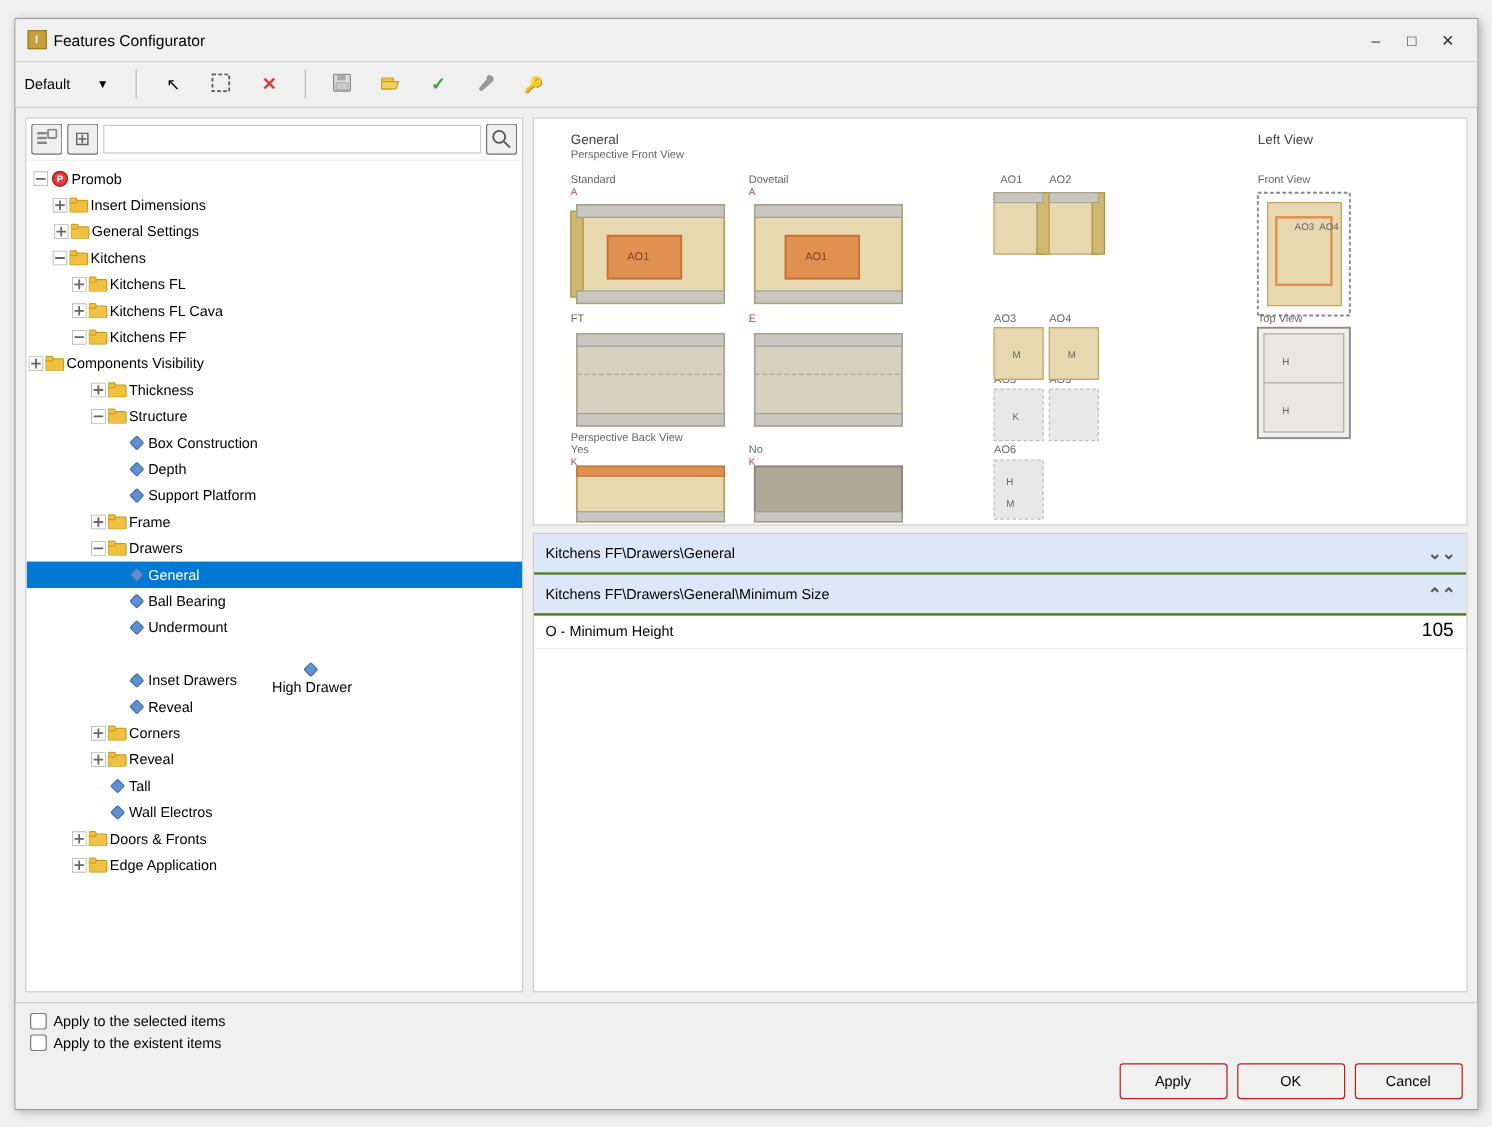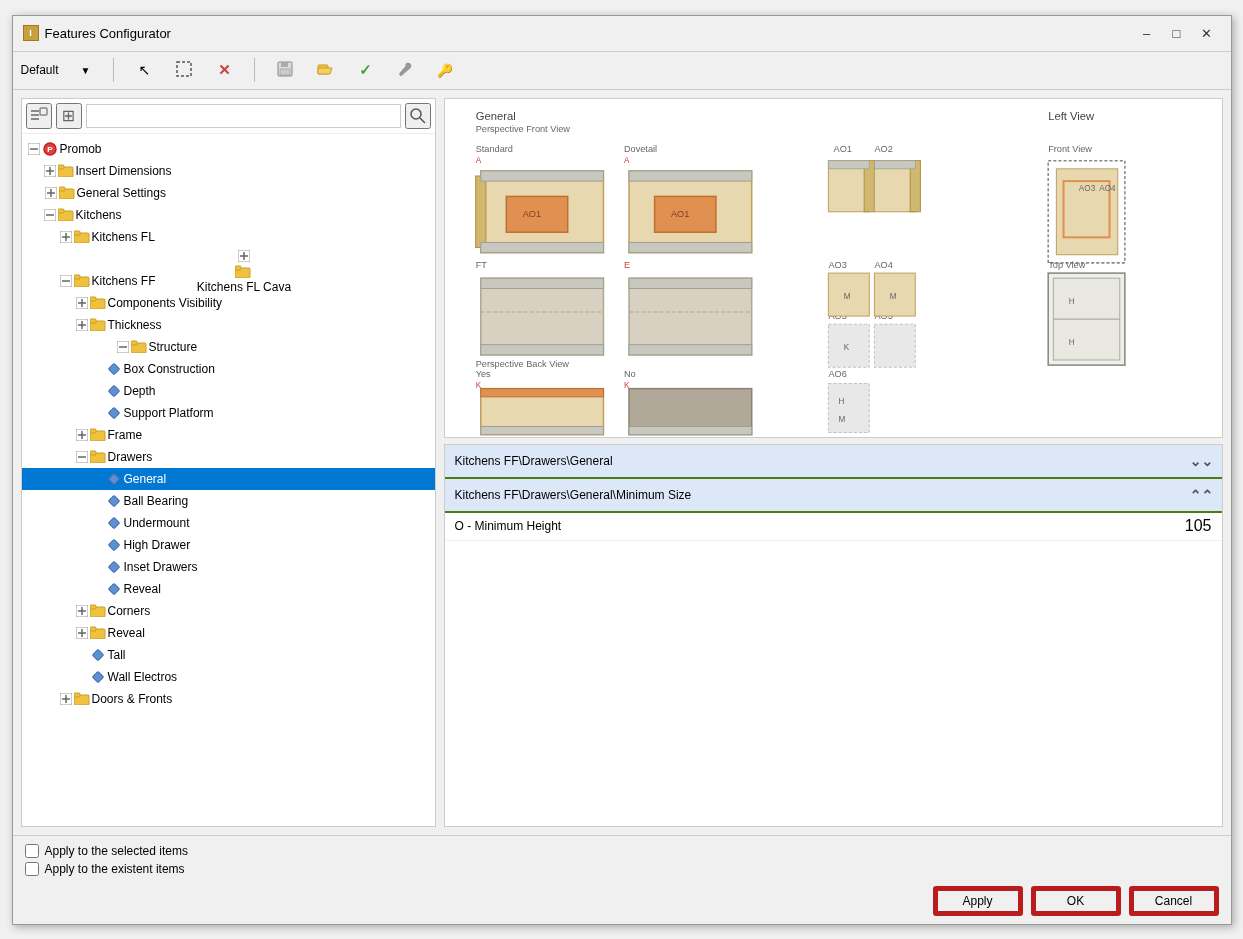--- a/index.html
+++ b/index.html
@@ -279,21 +279,21 @@
     .buttons-row {
       display: flex;
       justify-content: flex-end;
       gap: 8px;
       margin-top: 4px;
     }
     .dialog-btn {
       width: 90px;
       height: 30px;
       background: #f0f0f0;
-      border: 5px solid #b91c1c;
+      border: 1px solid #b91c1c;
       cursor: pointer;
       font-size: 12px;
       border-radius: 3px;
     }
   </style>
 </head>
 <body>
 
 <div class="window">
 
@@ -458,21 +458,21 @@
                 </svg>
               </span>
               <span class="tree-icon">
                 <svg width="16" height="13" viewBox="0 0 16 13">
                   <rect x="0" y="3" width="15" height="10" rx="1" fill="#f0c040" stroke="#c8a020" stroke-width="1"></rect>
                   <rect x="0" y="1" width="6" height="4" rx="1" fill="#f0c040" stroke="#c8a020" stroke-width="1"></rect>
                 </svg>
               </span>
               <span class="tree-label">Kitchens FL</span>
             </div>
-            <div class="tree-item" style="padding-left: 36px; flex-direction: column;">
+            <div class="tree-item" style="padding-left: 36px;">
               <span class="tree-toggle">
                 <svg width="12" height="12" viewBox="0 0 12 12">
                   <rect x="0" y="0" width="12" height="12" fill="none" stroke="#999" stroke-width="1"></rect>
                   <line x1="6" y1="2" x2="6" y2="10" stroke="#666" stroke-width="1.5"></line>
                   <line x1="2" y1="6" x2="10" y2="6" stroke="#666" stroke-width="1.5"></line>
                 </svg>
               </span>
               <span class="tree-icon">
                 <svg width="16" height="13" viewBox="0 0 16 13">
                   <rect x="0" y="3" width="15" height="10" rx="1" fill="#f0c040" stroke="#c8a020" stroke-width="1"></rect>
@@ -489,21 +489,21 @@
                 </svg>
               </span>
               <span class="tree-icon">
                 <svg width="16" height="13" viewBox="0 0 16 13">
                   <rect x="0" y="3" width="15" height="10" rx="1" fill="#f0c040" stroke="#c8a020" stroke-width="1"></rect>
                   <rect x="0" y="1" width="6" height="4" rx="1" fill="#f0c040" stroke="#c8a020" stroke-width="1"></rect>
                 </svg>
               </span>
               <span class="tree-label">Kitchens FF</span>
             </div>
-            <div class="tree-item" style="padding-left: 52px; align-items: center;">
+            <div class="tree-item" style=" align-items: center;">
               <span class="tree-toggle">
                 <svg width="12" height="12" viewBox="0 0 12 12">
                   <rect x="0" y="0" width="12" height="12" fill="none" stroke="#999" stroke-width="1"></rect>
                   <line x1="6" y1="2" x2="6" y2="10" stroke="#666" stroke-width="1.5"></line>
                   <line x1="2" y1="6" x2="10" y2="6" stroke="#666" stroke-width="1.5"></line>
                 </svg>
               </span>
               <span class="tree-icon">
                 <svg width="16" height="13" viewBox="0 0 16 13">
                   <rect x="0" y="3" width="15" height="10" rx="1" fill="#f0c040" stroke="#c8a020" stroke-width="1"></rect>
@@ -521,21 +521,21 @@
                 </svg>
               </span>
               <span class="tree-icon">
                 <svg width="16" height="13" viewBox="0 0 16 13">
                   <rect x="0" y="3" width="15" height="10" rx="1" fill="#f0c040" stroke="#c8a020" stroke-width="1"></rect>
                   <rect x="0" y="1" width="6" height="4" rx="1" fill="#f0c040" stroke="#c8a020" stroke-width="1"></rect>
                 </svg>
               </span>
               <span class="tree-label">Thickness</span>
             </div>
-            <div class="tree-item" style="padding-left: 52px; margin-left: 41px;">
+            <div class="tree-item" style="padding-left: 52px;">
               <span class="tree-toggle">
                 <svg width="12" height="12" viewBox="0 0 12 12">
                   <rect x="0" y="0" width="12" height="12" fill="none" stroke="#999" stroke-width="1"></rect>
                   <line x1="2" y1="6" x2="10" y2="6" stroke="#666" stroke-width="1.5"></line>
                 </svg>
               </span>
               <span class="tree-icon">
                 <svg width="16" height="13" viewBox="0 0 16 13">
                   <rect x="0" y="3" width="15" height="10" rx="1" fill="#f0c040" stroke="#c8a020" stroke-width="1"></rect>
                   <rect x="0" y="1" width="6" height="4" rx="1" fill="#f0c040" stroke="#c8a020" stroke-width="1"></rect>
@@ -621,45 +621,45 @@
             </div>
             <div class="tree-item" style="padding-left: 68px;">
               <span class="tree-toggle" style="visibility: hidden;"></span>
               <span class="tree-icon">
                 <svg width="14" height="14" viewBox="0 0 14 14">
                   <rect x="3" y="3" width="8" height="8" rx="1" fill="#6090d0" stroke="#4070b0" stroke-width="1" transform="rotate(45 7 7)"></rect>
                 </svg>
               </span>
               <span class="tree-label">Undermount</span>
             </div>
+            <div class="tree-item" style="padding-left: 68px; flex-direction: column;">
+              <span class="tree-toggle" style="visibility: hidden;"></span>
+              <span class="tree-icon">
+                <svg width="14" height="14" viewBox="0 0 14 14">
+                  <rect x="3" y="3" width="8" height="8" rx="1" fill="#6090d0" stroke="#4070b0" stroke-width="1" transform="rotate(45 7 7)"></rect>
+                </svg>
+              </span>
+              <span class="tree-label">High Drawer</span>
+            </div>
             <div class="tree-item" style="padding-left: 68px;">
               <span class="tree-toggle" style="visibility: hidden;"></span>
               <span class="tree-icon">
                 <svg width="14" height="14" viewBox="0 0 14 14">
                   <rect x="3" y="3" width="8" height="8" rx="1" fill="#6090d0" stroke="#4070b0" stroke-width="1" transform="rotate(45 7 7)"></rect>
                 </svg>
               </span>
-              <span class="tree-label">High Drawer</span>
+              <span class="tree-label">Inset Drawers</span>
             </div>
             <div class="tree-item" style="padding-left: 68px;">
               <span class="tree-toggle" style="visibility: hidden;"></span>
               <span class="tree-icon">
                 <svg width="14" height="14" viewBox="0 0 14 14">
                   <rect x="3" y="3" width="8" height="8" rx="1" fill="#6090d0" stroke="#4070b0" stroke-width="1" transform="rotate(45 7 7)"></rect>
                 </svg>
               </span>
-              <span class="tree-label">Inset Drawers</span>
-            </div>
-            <div class="tree-item" style="padding-left: 68px;">
-              <span class="tree-toggle" style="visibility: hidden;"></span>
-              <span class="tree-icon">
-                <svg width="14" height="14" viewBox="0 0 14 14">
-                  <rect x="3" y="3" width="8" height="8" rx="1" fill="#6090d0" stroke="#4070b0" stroke-width="1" transform="rotate(45 7 7)"></rect>
-                </svg>
-              </span>
               <span class="tree-label">Reveal</span>
             </div>
             <div class="tree-item" style="padding-left: 52px;">
               <span class="tree-toggle">
                 <svg width="12" height="12" viewBox="0 0 12 12">
                   <rect x="0" y="0" width="12" height="12" fill="none" stroke="#999" stroke-width="1"></rect>
                   <line x1="6" y1="2" x2="6" y2="10" stroke="#666" stroke-width="1.5"></line>
                   <line x1="2" y1="6" x2="10" y2="6" stroke="#666" stroke-width="1.5"></line>
                 </svg>
               </span>
@@ -713,20 +713,36 @@
                   <line x1="2" y1="6" x2="10" y2="6" stroke="#666" stroke-width="1.5"></line>
                 </svg>
               </span>
               <span class="tree-icon">
                 <svg width="16" height="13" viewBox="0 0 16 13">
                   <rect x="0" y="3" width="15" height="10" rx="1" fill="#f0c040" stroke="#c8a020" stroke-width="1"></rect>
                   <rect x="0" y="1" width="6" height="4" rx="1" fill="#f0c040" stroke="#c8a020" stroke-width="1"></rect>
                 </svg>
               </span>
               <span class="tree-label">Doors &amp; Fronts</span>
+            </div>
+            <div class="tree-item" style="padding-left: 36px;">
+              <span class="tree-toggle">
+                <svg width="12" height="12" viewBox="0 0 12 12">
+                  <rect x="0" y="0" width="12" height="12" fill="none" stroke="#999" stroke-width="1"></rect>
+                  <line x1="6" y1="2" x2="6" y2="10" stroke="#666" stroke-width="1.5"></line>
+                  <line x1="2" y1="6" x2="10" y2="6" stroke="#666" stroke-width="1.5"></line>
+                </svg>
+              </span>
+              <span class="tree-icon">
+                <svg width="16" height="13" viewBox="0 0 16 13">
+                  <rect x="0" y="3" width="15" height="10" rx="1" fill="#f0c040" stroke="#c8a020" stroke-width="1"></rect>
+                  <rect x="0" y="1" width="6" height="4" rx="1" fill="#f0c040" stroke="#c8a020" stroke-width="1"></rect>
+                </svg>
+              </span>
+              <span class="tree-label">Edge Application</span>
             </div>
           </div>
       </div>
     </div>
 
     <div class="right-panel">
 
       <div class="preview-area">
         <svg class="preview-svg" viewBox="0 0 760 330" xmlns="http://www.w3.org/2000/svg">
 

